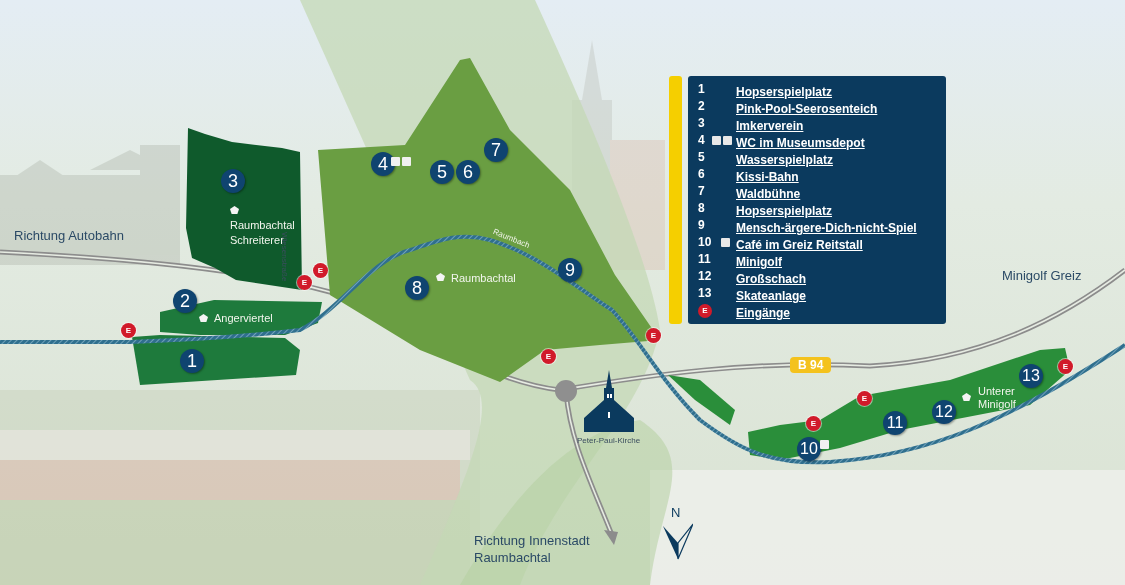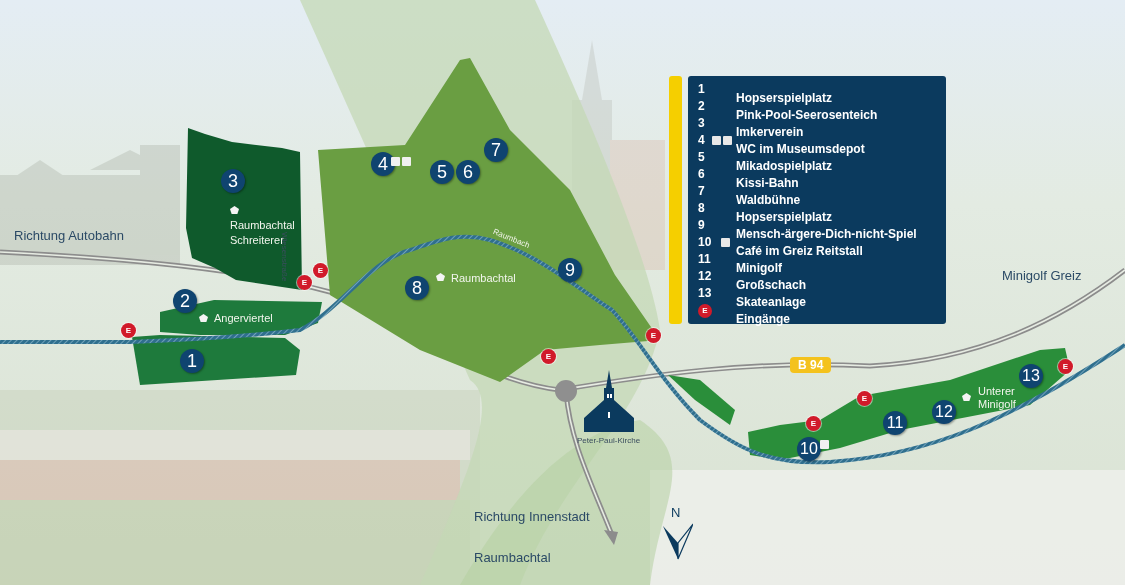--- a/index.html
+++ b/index.html
@@ -12,21 +12,21 @@
   .small-label { color:#3a4d5e; font-size:8px; }
   .stream-label { color:#f0f4e8; font-size:8px; }
   .marker { position:absolute; width:24px; height:24px; border-radius:50%; background:#0f4470; color:#fff; font-family:"Liberation Sans", sans-serif; font-size:18px; line-height:24px; text-align:center; box-shadow:1px 1px 2px rgba(0,0,0,.35); }
   .entrance { position:absolute; width:15px; height:15px; border-radius:50%; background:#d11a2a; color:#fff; font-family:"Liberation Sans", sans-serif; font-weight:bold; font-size:8px; line-height:15px; text-align:center; box-shadow:0 0 0 1px rgba(255,255,255,.5); }
   .poi-icon { position:absolute; width:9px; height:8px; background:#f4f4f4; clip-path:polygon(50% 0,100% 38%,82% 100%,18% 100%,0 38%); }
   .badge { position:absolute; background:#f4c21d; color:#fff; font-family:"Liberation Sans", sans-serif; font-weight:bold; font-size:12px; border-radius:4px; padding:1px 8px; }
   .legend-bar { position:absolute; left:669px; top:76px; width:13px; height:248px; background:#f5cf00; border-radius:3px; }
   .legend { position:absolute; left:688px; top:76px; width:258px; height:248px; background:#0b3a5e; border-radius:3px; padding-top:5px; box-sizing:border-box; }
   .legend-row { position:relative; height:17px; font-family:"Liberation Sans", sans-serif; font-weight:bold; font-size:12px; color:#fff; }
   .legend-num { position:absolute; left:10px; top:1px; }
-  .legend-text { position:absolute; left:48px; top:10px; }
+  .legend-text { position:absolute; left:48px; top:4px;text-decoration:underline; }
   .legend-ico { position:absolute; top:4px; width:9px; height:9px; background:#e8e8e8; border-radius:1px; }
   .legend-e { position:absolute; left:10px; top:2px; width:14px; height:14px; border-radius:50%; background:#d11a2a; color:#fff; font-size:8px; line-height:14px; text-align:center; }
   .mini-ico { position:absolute; width:9px; height:9px; background:#f0f0f0; border-radius:1px; }
   .north { position:absolute; left:663px; top:505px; width:30px; height:55px; }
 </style>
 </head>
 <body>
 
 <div class="map">
   <svg width="1125" height="585" viewBox="0 0 1125 585">
@@ -104,21 +104,21 @@
         <span class="legend-text">Imkerverein</span>
       </div>
     <div class="legend-row">
         <span class="legend-num">4</span>
         <span class="legend-ico" style="left:24px"></span>
         <span class="legend-ico" style="left:35px"></span>
         <span class="legend-text">WC im Museumsdepot</span>
       </div>
     <div class="legend-row">
         <span class="legend-num">5</span>
-        <span class="legend-text">Mikadospielplatz</span>
+        <span class="legend-text">Wasserspielplatz</span>
       </div>
     <div class="legend-row">
         <span class="legend-num">6</span>
         <span class="legend-text">Kissi-Bahn</span>
       </div>
     <div class="legend-row">
         <span class="legend-num">7</span>
         <span class="legend-text">Waldbühne</span>
       </div>
     <div class="legend-row">
@@ -147,21 +147,21 @@
         <span class="legend-text">Skateanlage</span>
       </div>
     <div class="legend-row">
         <span class="legend-e">E</span>
         <span class="legend-text">Eingänge</span>
       </div>
   </div>
 
   <div class="label dir-label" style="left:14px;top:228px">Richtung Autobahn</div>
   <div class="label dir-label" style="left:1002px;top:268px">Minigolf Greiz</div>
-  <div class="label dir-label" style="left:474px;top:509px">Richtung Innenstadt</div>
+  <div class="label dir-label" style="left:474px;top:533px">Richtung Innenstadt</div>
   <div class="label dir-label" style="left:474px;top:550px">Raumbachtal</div>
 
   <div class="poi-icon" style="left:230px;top:206px"></div>
   <div class="label park-label" style="left:230px;top:219px">Raumbachtal</div>
   <div class="label park-label" style="left:230px;top:234px">Schreiterer</div>
   <div class="poi-icon" style="left:199px;top:314px"></div>
   <div class="label park-label" style="left:214px;top:312px">Angerviertel</div>
   <div class="poi-icon" style="left:436px;top:273px"></div>
   <div class="label park-label" style="left:451px;top:272px">Raumbachtal</div>
   <div class="poi-icon" style="left:962px;top:393px"></div>

